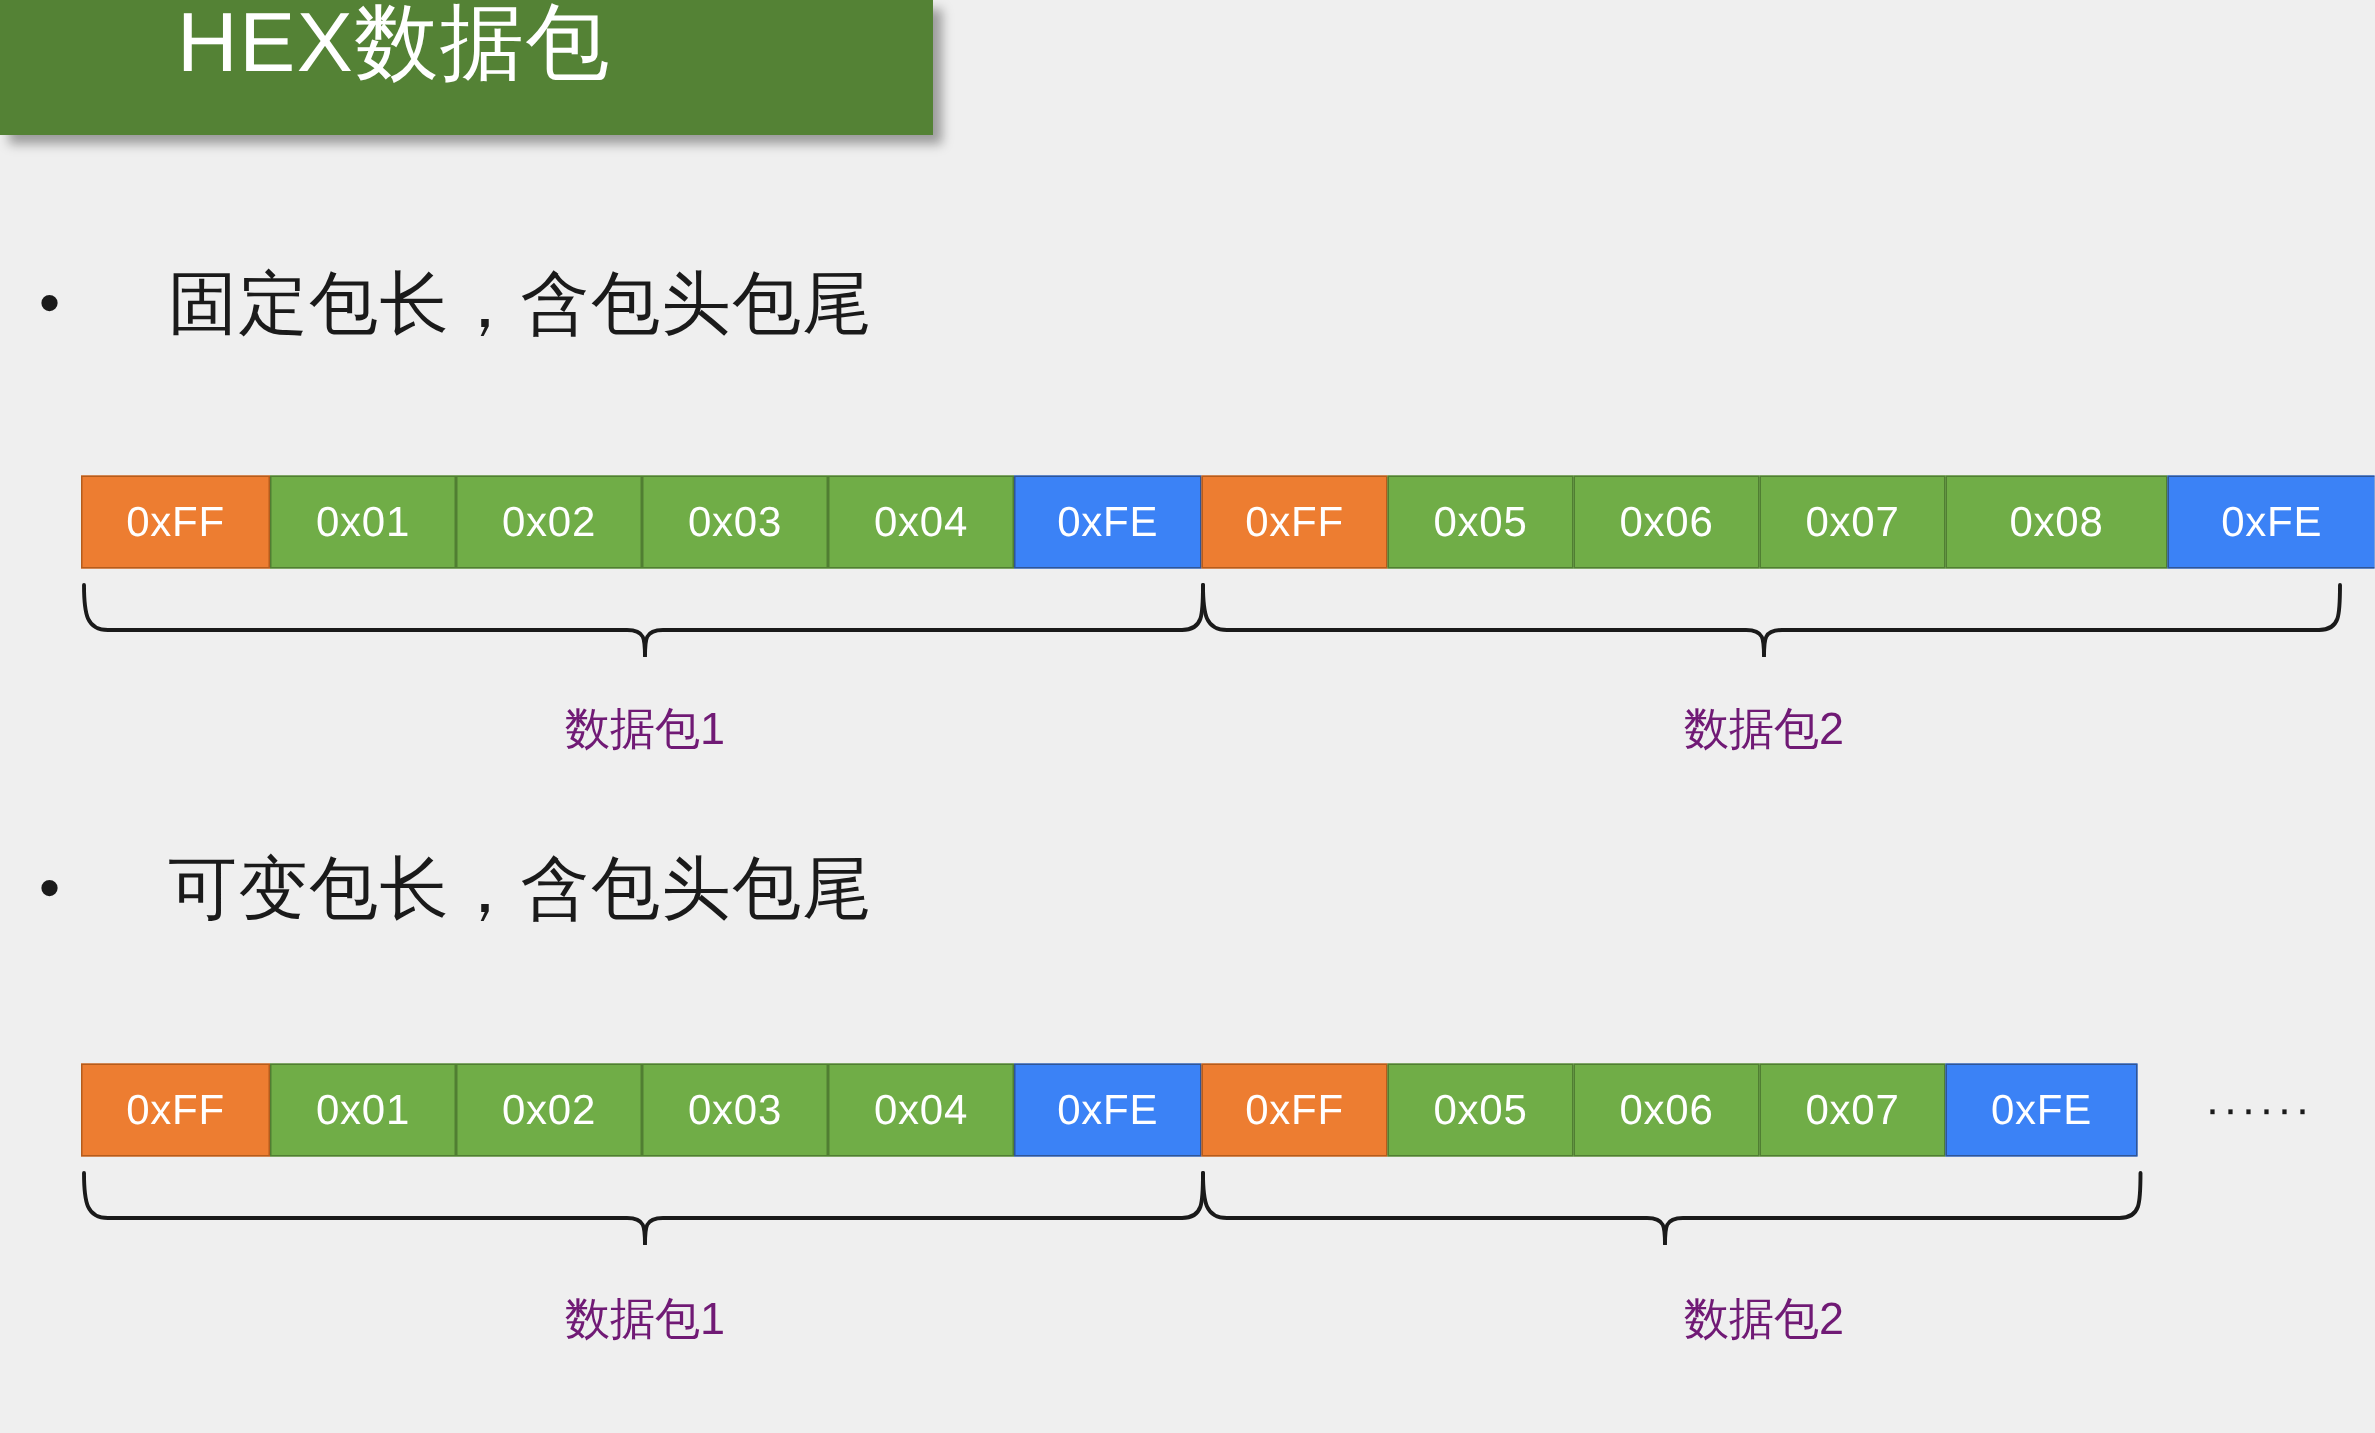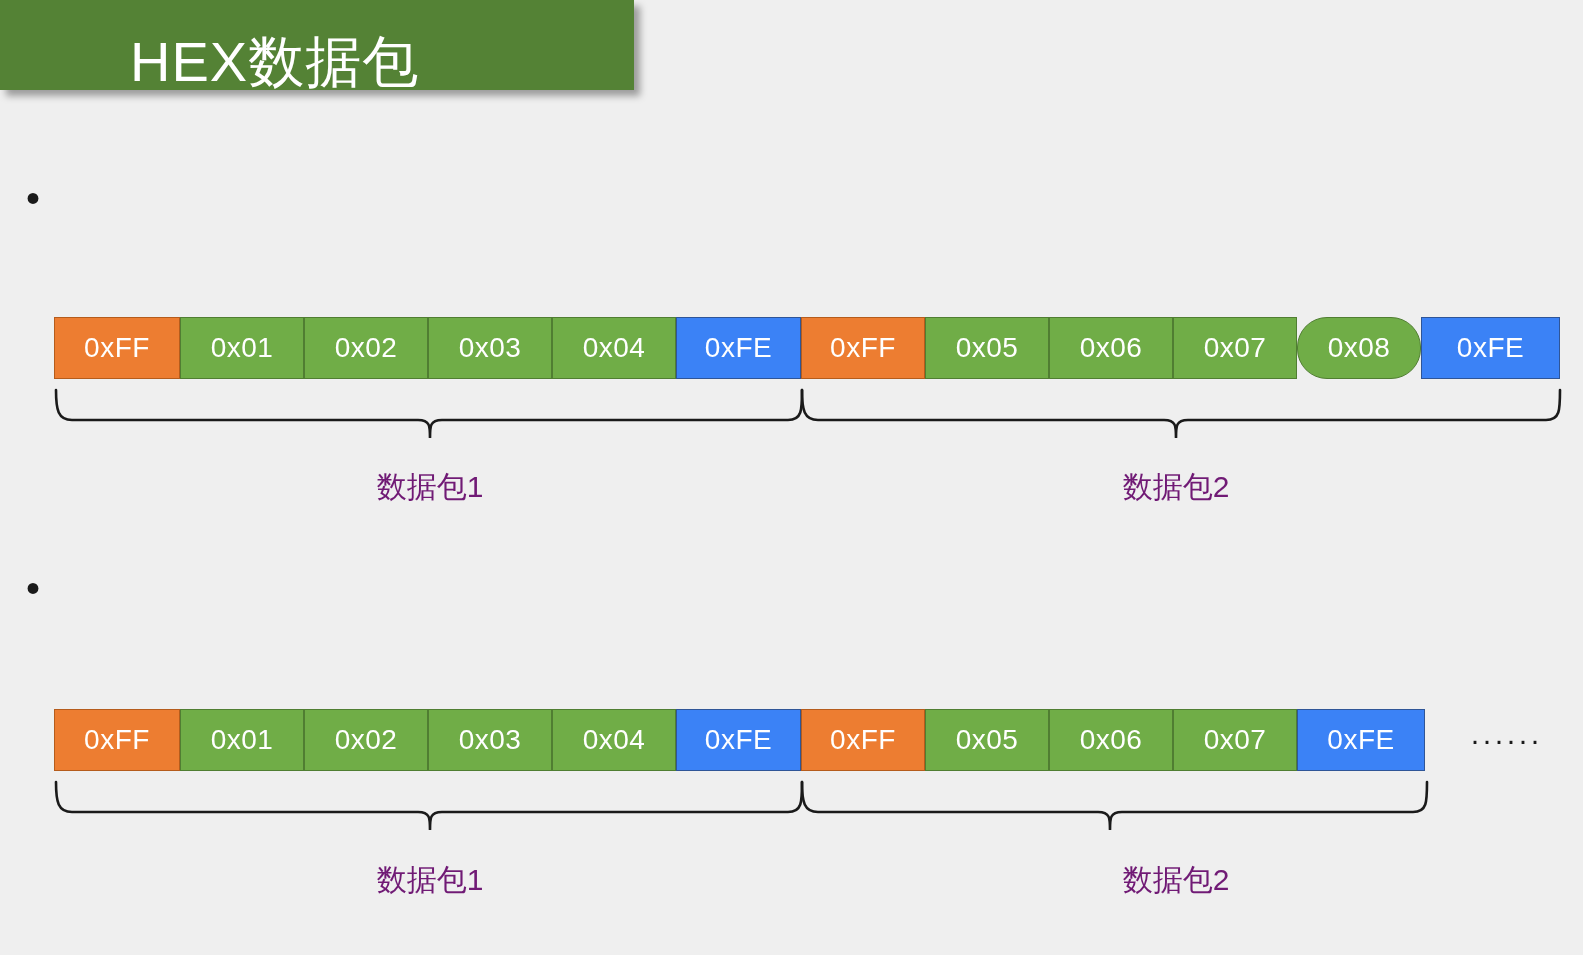--- a/index.html
+++ b/index.html
@@ -18,22 +18,21 @@
   
   .title-banner {
     position: absolute;
     left: 0;
     top: 0;
     width: 622px;
     height: 90px;
     background: #548235;
     box-shadow: 6px 6px 7px rgba(0,0,0,0.35);
     display: flex;
-    align-items: flex-end;
-    padding-left: 12px;
+    align-items: flex-start;
   }
   .title-text {
     color: #ffffff;
     font-size: 56px;
     line-height: 1;
     font-weight: 400;
     margin-left: 118px;
     letter-spacing: 1px;
     white-space: nowrap;
   }
@@ -133,53 +132,55 @@
 </style>
 </head>
 <body>
 
 <div class="title-banner">
   <div class="title-text">HEX数据包</div>
 </div>
 
 <div class="bullet-row" id="bullet-1">
   <span class="bullet-dot">•</span>
+  <span class="bullet-text">固定包长，含包头包尾</span>
 </div>
 
 <div class="packet-strip" id="strip-1">
   <div class="packet-group" id="s1p1">
       <div class="pkt-cell head" style="width: 126px;">0xFF</div>
       <div class="pkt-cell data" style="width: 124px;">0x01</div>
       <div class="pkt-cell data" style="width: 124px;">0x02</div>
       <div class="pkt-cell data" style="width: 124px;">0x03</div>
       <div class="pkt-cell data" style="width: 124px;">0x04</div>
       <div class="pkt-cell tail" style="width: 125px;">0xFE</div>
     </div>
   <div class="packet-group" id="s1p2">
       <div class="pkt-cell head" style="width: 124px;">0xFF</div>
       <div class="pkt-cell data" style="width: 124px;">0x05</div>
       <div class="pkt-cell data" style="width: 124px;">0x06</div>
       <div class="pkt-cell data" style="width: 124px;">0x07</div>
-      <div class="pkt-cell data" style="width: 124px; border-radius: 30px;">0x08</div>
+      <div class="pkt-cell data" style="width: 148px;">0x08</div>
       <div class="pkt-cell tail" style="width: 139px;">0xFE</div>
     </div>
 </div>
 
 <div class="brace-layer" id="brace-layer-1">
   <svg width="1583" height="70" viewBox="0 0 1583 70">
     <path fill="none" stroke="#1a1a1a" stroke-width="2.6" stroke-linecap="round" d="M 56,2 C 56,22 58,32 72,32 L 418,32 C 430,32 430,38 430,50 C 430,38 430,32 442,32 L 788,32 C 802,32 802,22 802,2"></path>
     <path fill="none" stroke="#1a1a1a" stroke-width="2.6" stroke-linecap="round" d="M 802,2 C 802,22 804,32 818,32 L 1164,32 C 1176,32 1176,38 1176,50 C 1176,38 1176,32 1188,32 L 1546,32 C 1560,32 1560,22 1560,2"></path>
   </svg>
 </div>
 
 <div class="brace-label" id="label-1a">数据包1</div>
 <div class="brace-label" id="label-1b">数据包2</div>
 
 <div class="bullet-row" id="bullet-2">
   <span class="bullet-dot">•</span>
+  <span class="bullet-text">可变包长，含包头包尾</span>
 </div>
 
 <div class="packet-strip" id="strip-2">
   <div class="packet-group" id="s2p1">
       <div class="pkt-cell head" style="width: 126px;">0xFF</div>
       <div class="pkt-cell data" style="width: 124px;">0x01</div>
       <div class="pkt-cell data" style="width: 124px;">0x02</div>
       <div class="pkt-cell data" style="width: 124px;">0x03</div>
       <div class="pkt-cell data" style="width: 124px;">0x04</div>
       <div class="pkt-cell tail" style="width: 125px;">0xFE</div>

